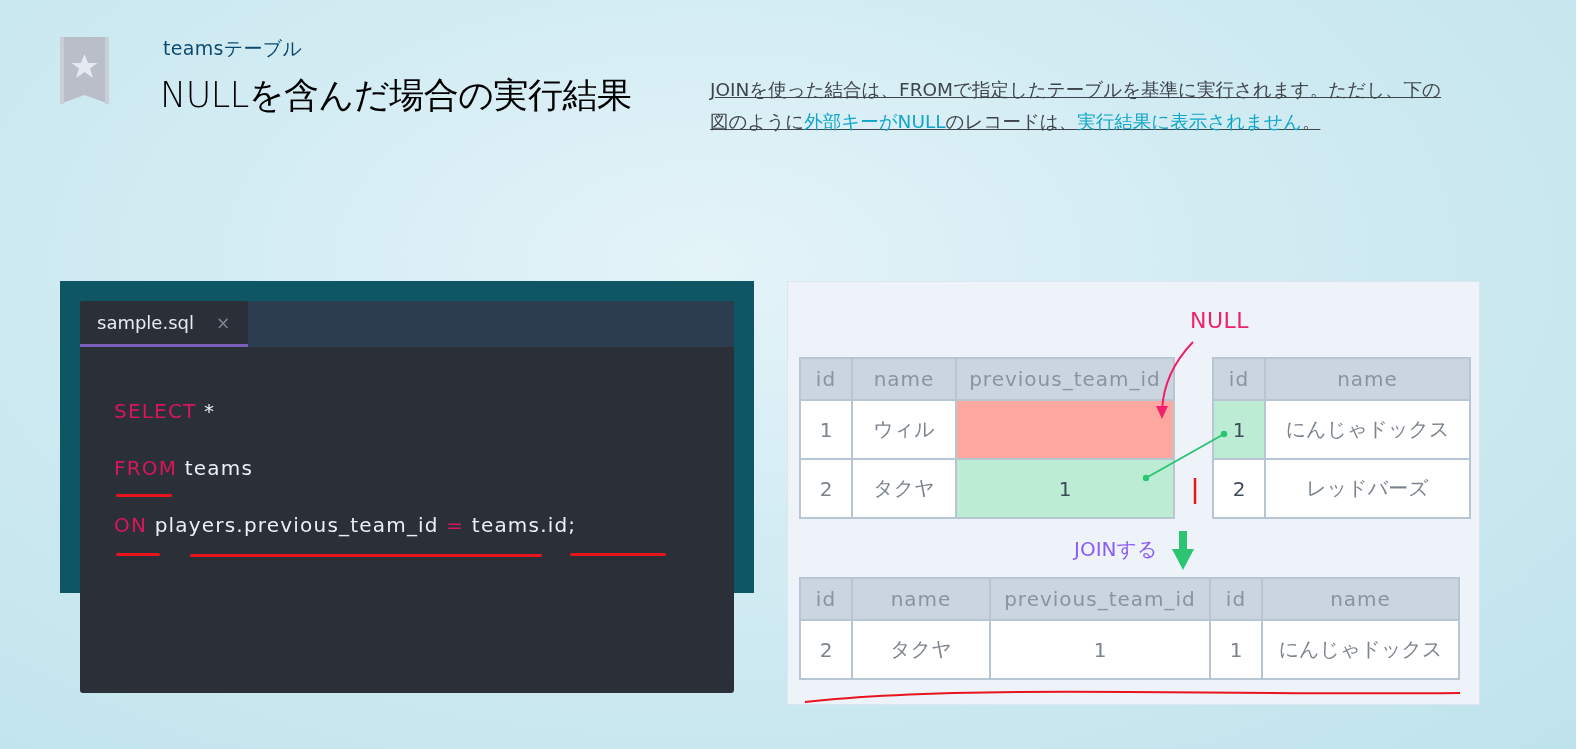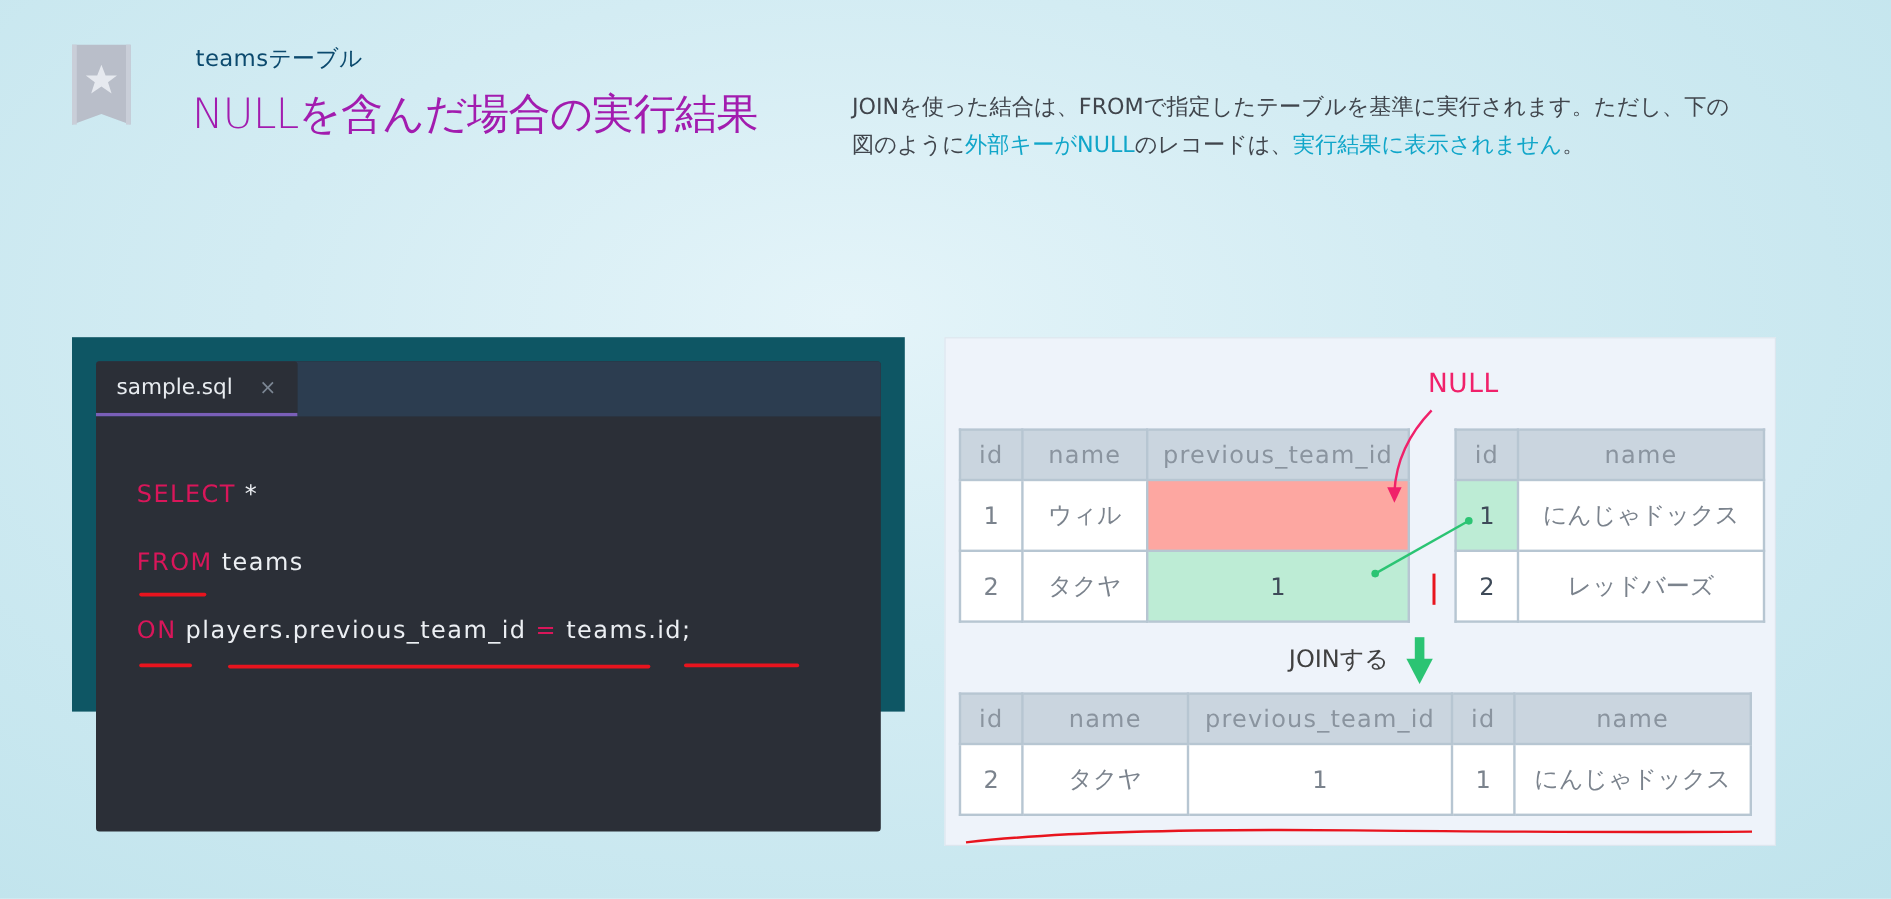--- a/index.html
+++ b/index.html
@@ -14,25 +14,25 @@
   
   .bookmark {
     position: absolute; left: 60px; top: 37px; width: 49px; height: 67px;
   }
   .subtitle {
     position: absolute; left: 163px; top: 36px;
     font-size: 19px; color: #0c4a6e; letter-spacing: 0.3px;
   }
   .title {
     position: absolute; left: 160px; top: 72px;
-    font-size: 35px; color: #a21caf; font-weight: 300; letter-spacing: -0.5px;
+    font-size: 35px; color: #000000; font-weight: 300; letter-spacing: -0.5px;
   }
   .desc {
     position: absolute; left: 710px; top: 74px; width: 740px;
-    font-size: 18.5px; line-height: 32px; color: #40454c;
+    font-size: 18.5px; line-height: 32px; color: #40454c; text-decoration: underline;
   }
   .desc .hl { color: #10a6c9; }
 
   
   .editor-frame {
     position: absolute; left: 60px; top: 281px; width: 694px; height: 312px;
     background: #0e5664;
   }
   .editor {
     position: absolute; left: 20px; top: 20px; width: 654px; height: 392px;
@@ -77,21 +77,21 @@
   td.null-cell { background: #fda7a1 !important; }
   td.match-cell { background: #bdecd5 !important; color: #3e4a58; }
   td.dark { color: #3e4a58; }
 
   .null-label {
     position: absolute; left: 402px; top: 26px;
     font-size: 22px; color: #f0216a; letter-spacing: 0.5px;
   }
   .join-label {
     position: absolute; left: 286px; top: 254px;
-    font-size: 20px; color: #404040;
+    font-size: 20px; color: #8b5cf6;
   }
   svg.overlay { position: absolute; left: 0; top: 0; pointer-events: none; }
 </style>
 </head>
 <body>
 
 <svg class="bookmark" viewBox="0 0 49 67">
   <polygon points="0,0 49,0 49,67 24.5,58 0,67" fill="#b9bec9"></polygon>
   <rect x="0" y="0" width="4" height="67" fill="#c9ced8"></rect>
   <rect x="45" y="0" width="4" height="67" fill="#c9ced8"></rect>

